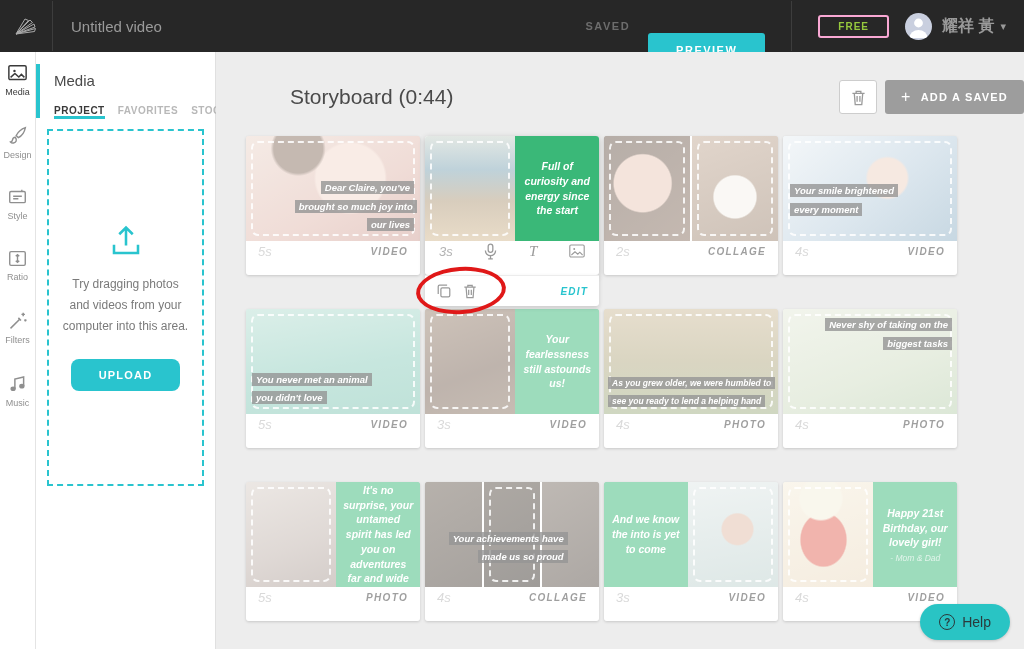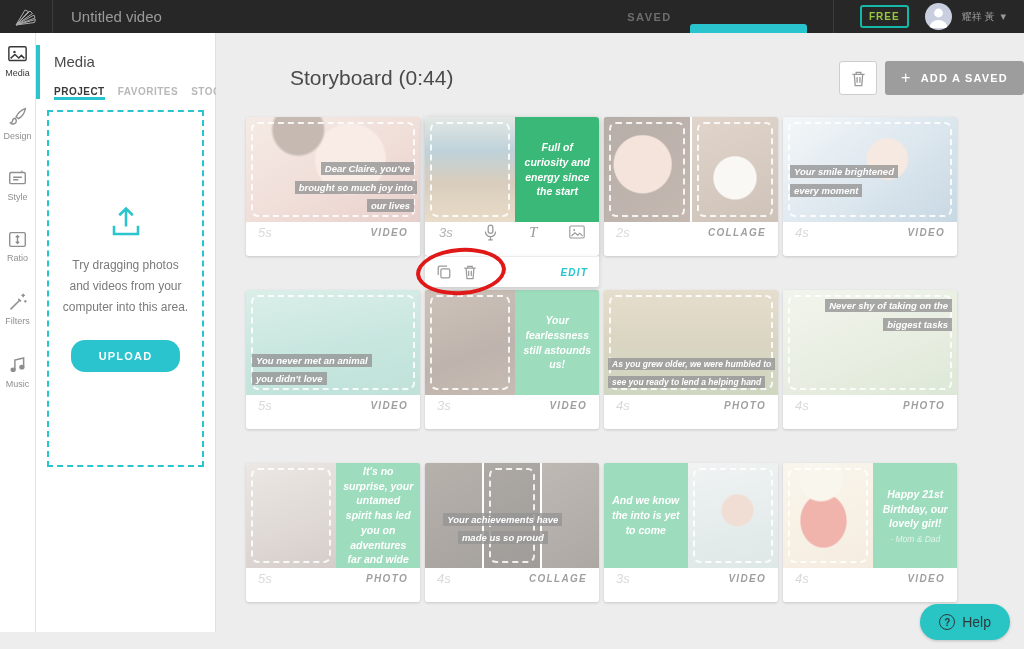--- a/index.html
+++ b/index.html
@@ -1,33 +1,33 @@
 <!DOCTYPE html>
 <html><head>
 <meta charset="utf-8">
 <style>
   * { margin:0; padding:0; box-sizing:border-box; }
   html,body { width:1024px; height:649px; overflow:hidden;
     font-family:"Liberation Sans", sans-serif; background:#ededed; }
 
   
-  .topbar { height:33px; background:#272727; display:flex; align-items:center; }
+  .topbar { height:52px; background:#272727; display:flex; align-items:center; }
   .logo-box { width:53px; height:50px; display:flex; align-items:center; justify-content:center;
     border-right:1px solid #3d3d3d; }
   .vtitle { margin-left:18px; font-size:15px; color:#9a9a9a; }
   .top-right { margin-left:auto; display:flex; align-items:center; padding-right:18px; }
   .saved { font-size:11px; font-weight:bold; letter-spacing:1.5px; color:#6d6d6d; margin-right:18px; }
   .preview-btn { background:#29c4ce; color:#fff; font-size:11px; font-weight:bold;
     letter-spacing:1.5px; border:none; border-radius:3px; padding:11px 28px; cursor:pointer;margin-top:48px; }
   .top-div { width:1px; height:50px; background:#3d3d3d; margin:0 26px; }
-  .free-badge { border:2px solid #14b8a6; color:#96c93d; font-size:10px; font-weight:bold;
-    letter-spacing:1px; border-radius:3px; padding:4px 7px; margin-right:16px; }
+  .free-badge { border:2px solid #f9a8d4; color:#96c93d; font-size:10px; font-weight:bold;
+    letter-spacing:1px; border-radius:3px; padding:4px 18px; margin-right:16px; }
   .avatar { width:27px; height:27px; border-radius:50%; background:#c9cfdf;
     display:flex; align-items:center; justify-content:center; margin-right:10px; overflow:hidden; }
-  .username { font-size:10px; color:#9a9a9a; margin-right:6px; }
+  .username { font-size:16px; color:#9a9a9a; margin-right:6px;font-weight:bold; }
   .caret { color:#9a9a9a; font-size:11px; }
 
   
   .app { display:flex; height:599px; }
 
   
   .rail { width:48px; background:#fff; border-right:1px solid #e4e4e4;
     padding-top:12px; display:flex; flex-direction:column; gap:28px; align-items:center; }
   .rail-item { display:flex; flex-direction:column; align-items:center; gap:4px; cursor:pointer; }
   .rail-item .lbl { font-size:9px; color:#8f8f8f; }
@@ -38,21 +38,21 @@
   .active-bar { position:absolute; left:0; top:12px; width:4px; height:54px; background:#29c4ce; }
   .panel-title { margin:20px 0 0 18px; font-size:15px; color:#4a4a4a; }
   .tabs { display:flex; gap:13px; margin:16px 0 0 18px; font-size:10px; font-weight:bold;
     letter-spacing:.5px; }
   .tab { color:#b8b8b8; cursor:pointer; border-bottom:3px solid transparent; }
   .tab.active { color:#3a3a3a; border-bottom-color:#29c4ce; }
   .dropzone { margin:10px 11px 0 11px; border:2px dashed #29c4ce; height:357px;
     display:flex; flex-direction:column; align-items:center; justify-content:center;
     text-align:center; padding:0 12px; }
   .drop-text { font-size:12px; color:#7a7a7a; line-height:1.75; margin-top:16px; }
-  .upload-btn { margin-top:22px; background:#29c4ce; color:#fff; border:none; border-radius:14px;
+  .upload-btn { margin-top:22px; background:#29c4ce; color:#fff; border:none; border-radius:8px;
     font-size:11px; font-weight:bold; letter-spacing:1.2px; padding:10px 28px; cursor:pointer; }
 
   
   .content { flex:1; background:#ededed; padding:28px 0 0 30px; position:relative; }
   .sb-header { width:734px; display:flex; align-items:center;margin-left:44px; }
   .sb-title { font-size:21px; color:#4a4a4a; font-weight:400; }
   .sb-actions { margin-left:auto; display:flex; gap:8px; }
   .trash-btn { width:38px; height:34px; background:#fff; border:1px solid #cdcdcd; border-radius:3px;
     display:flex; align-items:center; justify-content:center; cursor:pointer; }
   .add-block-btn { height:34px; background:#9d9d9d; color:#fff; border:none; border-radius:3px;
@@ -89,21 +89,21 @@
   .cappos { position:absolute; }
   .chip { display:inline; background:rgba(42,42,42,.8); color:#fff; font-weight:bold;
     font-size:9.5px; line-height:1.65; padding:1px 4px;
     -webkit-box-decoration-break:clone; box-decoration-break:clone; }
   .pos-br { right:6px; bottom:8px; left:28%; text-align:right; }
   .pos-bl { left:6px; bottom:8px; right:22%; text-align:left; }
   .pos-left3 { left:7px; top:44px; width:62%; text-align:left; }
   .pos-b { left:4px; right:4px; bottom:6px; }
   .pos-b .chip { font-size:8.5px; }
   .pos-tr { top:5px; right:5px; left:16%; text-align:right; }
-  .pos-col { left:13px; bottom:22px; right:18%; text-align:center; }
+  .pos-col { left:13px; bottom:22px; right:18%; text-align:right; }
 
   .cpanel { flex:1; position:relative; }
   .cpanel + .cpanel { border-left:2px solid #fff; }
 
   
   .p1 { background:radial-gradient(circle at 30% 12%,#8a7263 0 16%,transparent 18%),
         radial-gradient(circle at 60% 40%,#f2d9cd 0 28%,transparent 30%),
         linear-gradient(150deg,#ead6cb,#e0b9ae 60%,#cf9f96); }
   .p2 { background:linear-gradient(180deg,#e3e8e4 0%,#bfd2da 32%,#d8cdbd 62%,#e9dcc8 100%); }
   .c3a { background:radial-gradient(circle at 45% 45%,#e8c8b8 0 38%,transparent 40%),

